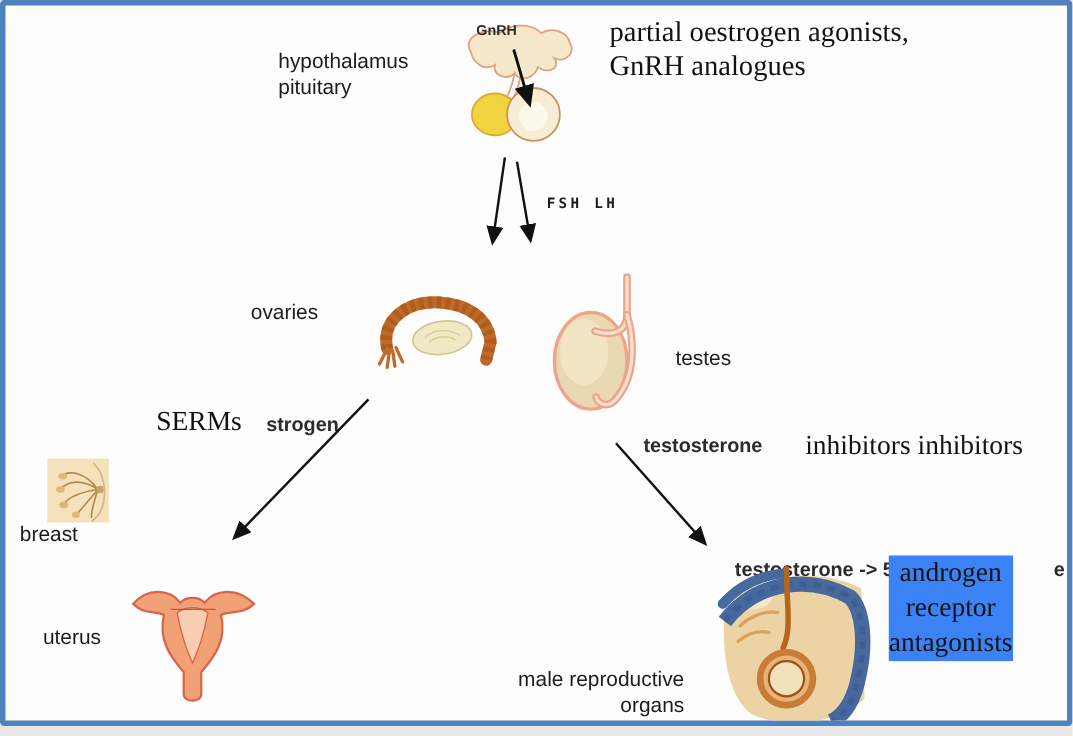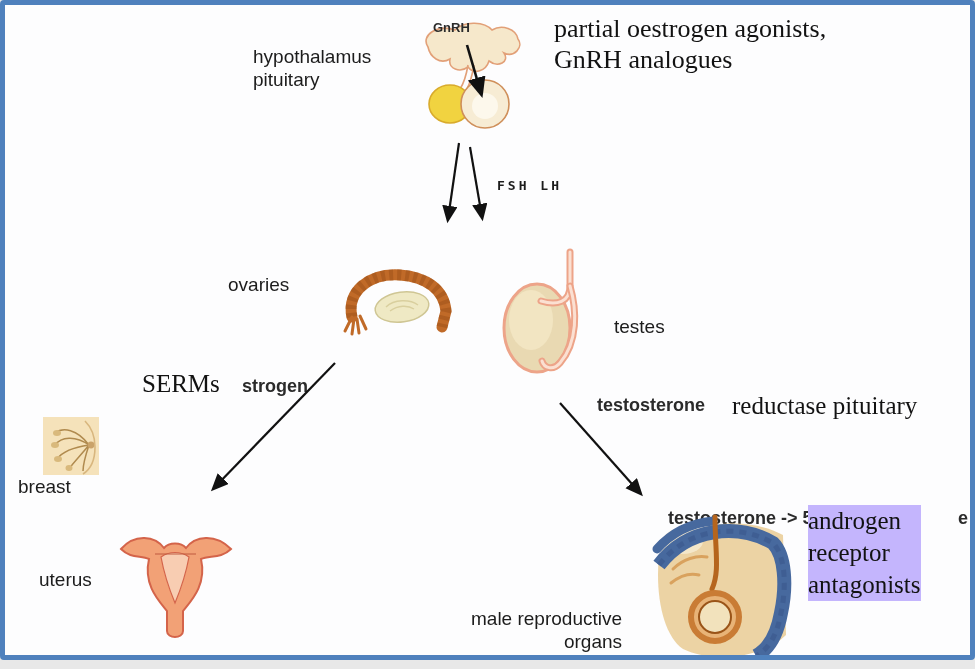--- a/index.html
+++ b/index.html
@@ -94,35 +94,35 @@
              M46,28 C32,30 20,34 14,42 M46,28 C38,38 30,46 26,52 M46,28 C42,40 40,48 40,54" fill="none" stroke="#b08a4e" stroke-width="1.5"></path>
     <ellipse cx="14" cy="16" rx="4" ry="3" fill="#d9b97c"></ellipse>
     <ellipse cx="12" cy="28" rx="4" ry="3" fill="#d9b97c"></ellipse>
     <ellipse cx="15" cy="42" rx="4" ry="3" fill="#d9b97c"></ellipse>
     <ellipse cx="26" cy="51" rx="3.5" ry="3" fill="#d9b97c"></ellipse>
     <circle cx="48" cy="28" r="3.4" fill="#caa36a"></circle>
     <path d="M42,4 C50,12 52,20 52,30 C52,42 48,52 40,57" fill="none" stroke="#d8b67e" stroke-width="1.6"></path>
   </svg>
   <div class="abs organ-label" style="left:13px;top:470px;">breast</div>
 
-  <div class="abs hormone" style="left:580px;top:390px;margin-left:12px;">testosterone</div>
-  <div class="abs serif-note" style="left:727px;top:385px;">reductase pituitary</div>
+  <div class="abs hormone" style="left:580px;top:390px;">testosterone</div>
+  <div class="abs serif-note" style="left:727px;top:385px;">inhibitors inhibitors</div>
 
   <svg class="abs" style="left:545px;top:392px;" width="105" height="105" viewBox="0 0 105 105">
     <defs>
       <marker id="m4" markerWidth="9" markerHeight="8" refX="6" refY="3.5" orient="auto">
         <path d="M0,0 L8,3.5 L0,7 Z" fill="#111"></path>
       </marker>
     </defs>
     <line x1="10" y1="6" x2="90" y2="96" stroke="#111" stroke-width="2.2" marker-end="url(#m4)"></line>
   </svg>
 
   <div class="abs hormone" style="left:663px;top:503px;">testosterone -&gt; 5-d</div>
   <div class="abs hormone" style="left:953px;top:503px;">e</div>
-  <div class="abs serif-note multiline" style="left:803px;top:500px;background:#c4b5fd;">androgen
+  <div class="abs serif-note multiline" style="left:803px;top:500px;background:#3b82f6;text-align:center;">androgen
 receptor
 antagonists</div>
 
   <svg class="abs" style="left:112px;top:518px;" width="118" height="122" viewBox="0 0 118 122">
     <path d="M4,26 C18,10 38,13 47,25 C52,19 64,19 69,25 C78,13 98,10 114,26
              C104,36 92,32 84,36 C90,62 74,78 66,88 L66,108 C66,116 50,116 50,108
              L50,88 C42,78 26,62 32,36 C24,32 14,36 4,26 Z" fill="#f2a176" stroke="#d4644a" stroke-width="2"></path>
     <path d="M44,34 C52,28 64,28 72,34 C68,56 63,68 58,80 C53,68 48,56 44,34 Z" fill="#f8cdb2" stroke="#d4644a" stroke-width="1.2"></path>
     <path d="M38,31 L79,31" stroke="#c05a3e" stroke-width="1.2"></path>
   </svg>

